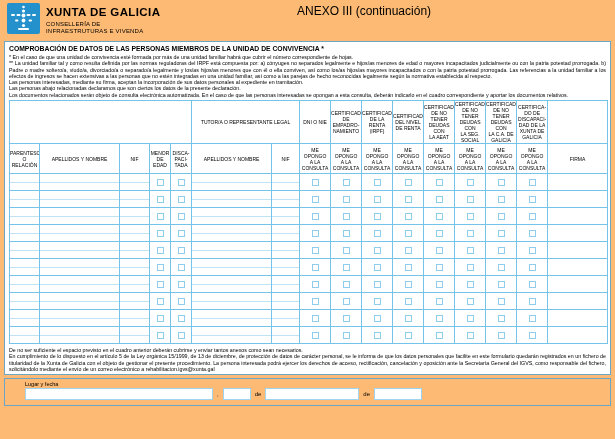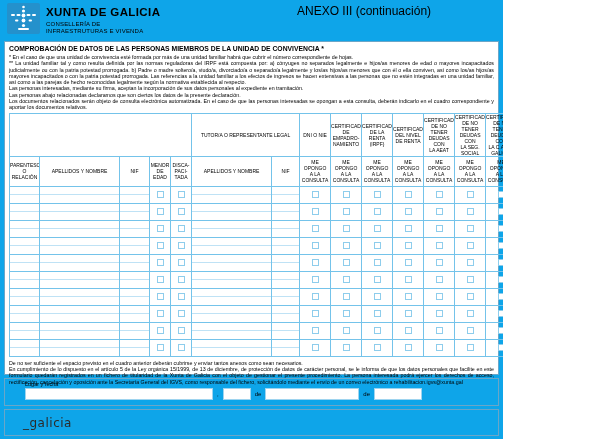--- a/index.html
+++ b/index.html
@@ -1,18 +1,18 @@
 <!DOCTYPE html>
 <html><head>
 <meta charset="utf-8">
 <style>
   * { box-sizing: border-box; margin: 0; padding: 0; }
   html,body { background:#fff; }
   body { font-family: "Liberation Sans", sans-serif; color:#000; }
-  .page { position:relative; width:503px; height:439px; background:#0ea5e9; overflow:hidden; }
+  .page { position:relative; width:615px; height:439px; background:#fdba74; overflow:hidden; }
 
   
   .hdr { position:absolute; top:3px; left:7px; display:flex; gap:6px; }
   .emblem { width:33px; height:31px; }
   .brand-name { font-size:11.5px; font-weight:bold; letter-spacing:.4px; padding-top:3px; }
   .brand-dept { font-size:6px; line-height:7px; margin-top:3px; letter-spacing:.2px; }
   .annex { position:absolute; top:4px; left:297px; font-size:12px; }
 
   
   .main-box { position:absolute; left:4px; right:4px; top:41px; height:334px; border:1px solid #6aa6c8; background:#fff; }
@@ -390,17 +390,14 @@
       <span class="inp place"></span>
       <span>,</span>
       <span class="inp day"></span>
       <span>de</span>
       <span class="inp month"></span>
       <span>de</span>
       <span class="inp year"></span>
     </div>
   </div>
 
-  <div class="footer-box">
-    <div class="galicia-logo">_galicia</div>
-  </div>
 
 </div>
 
 </body></html>

